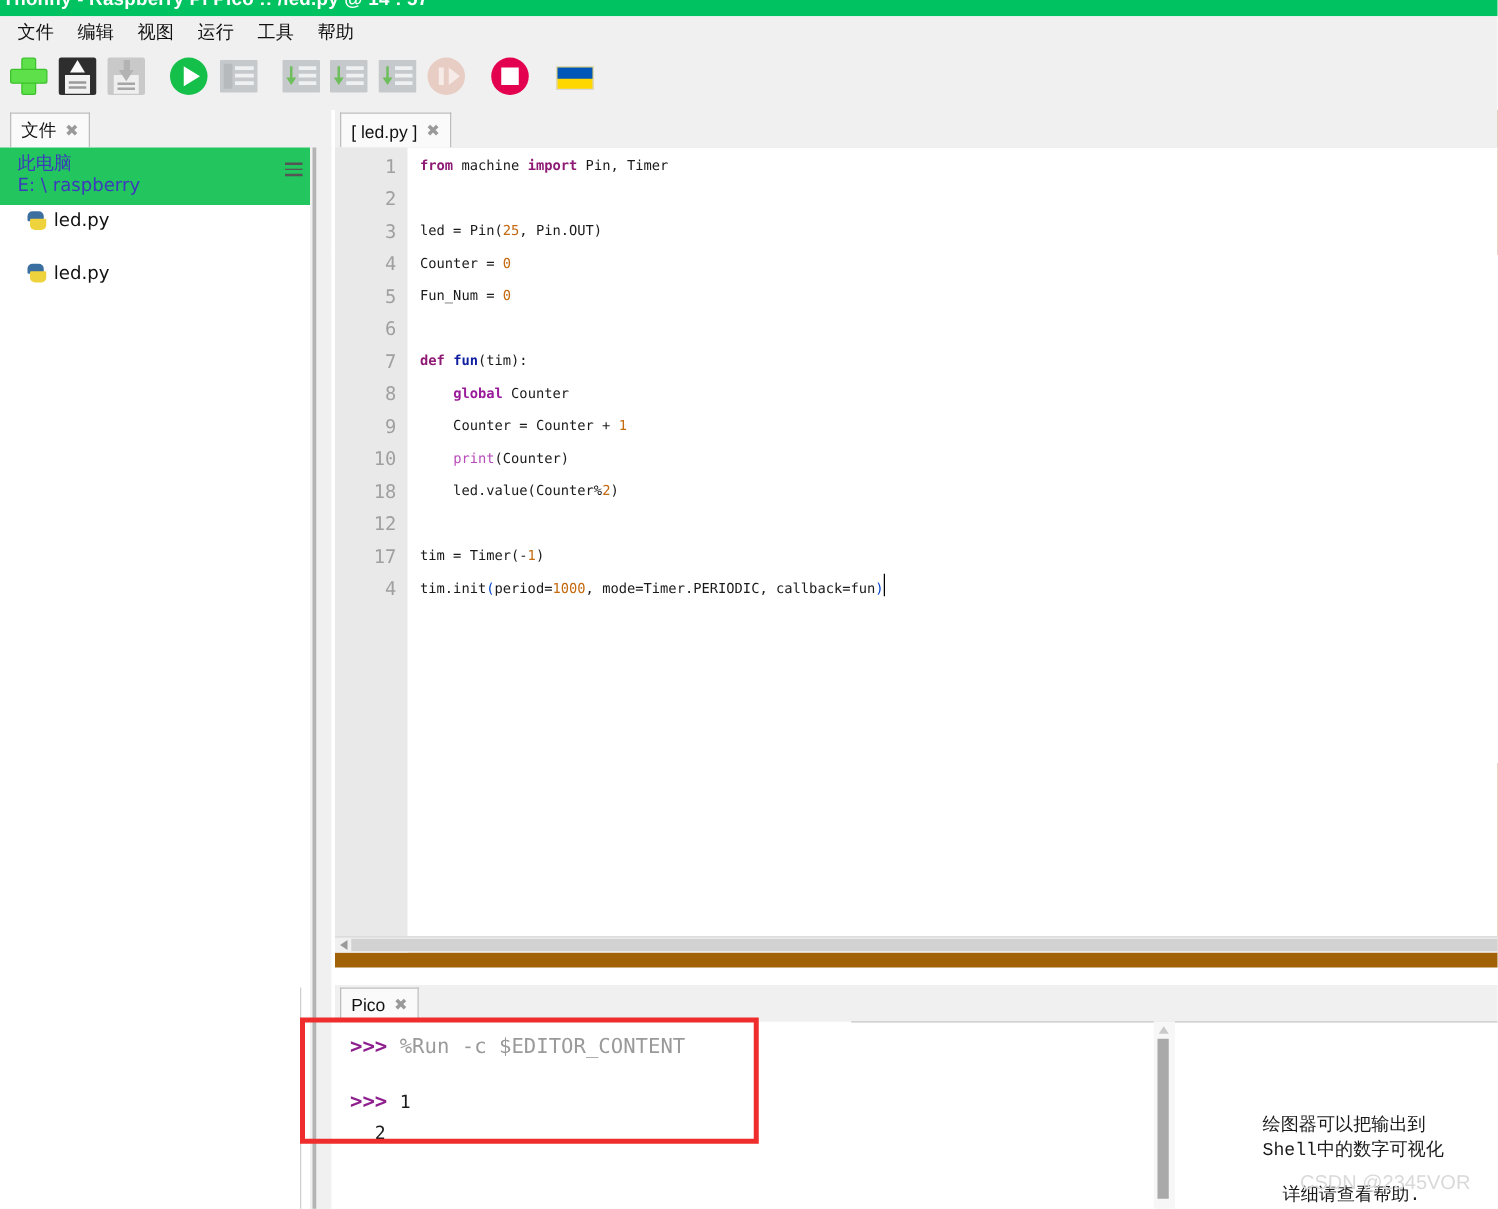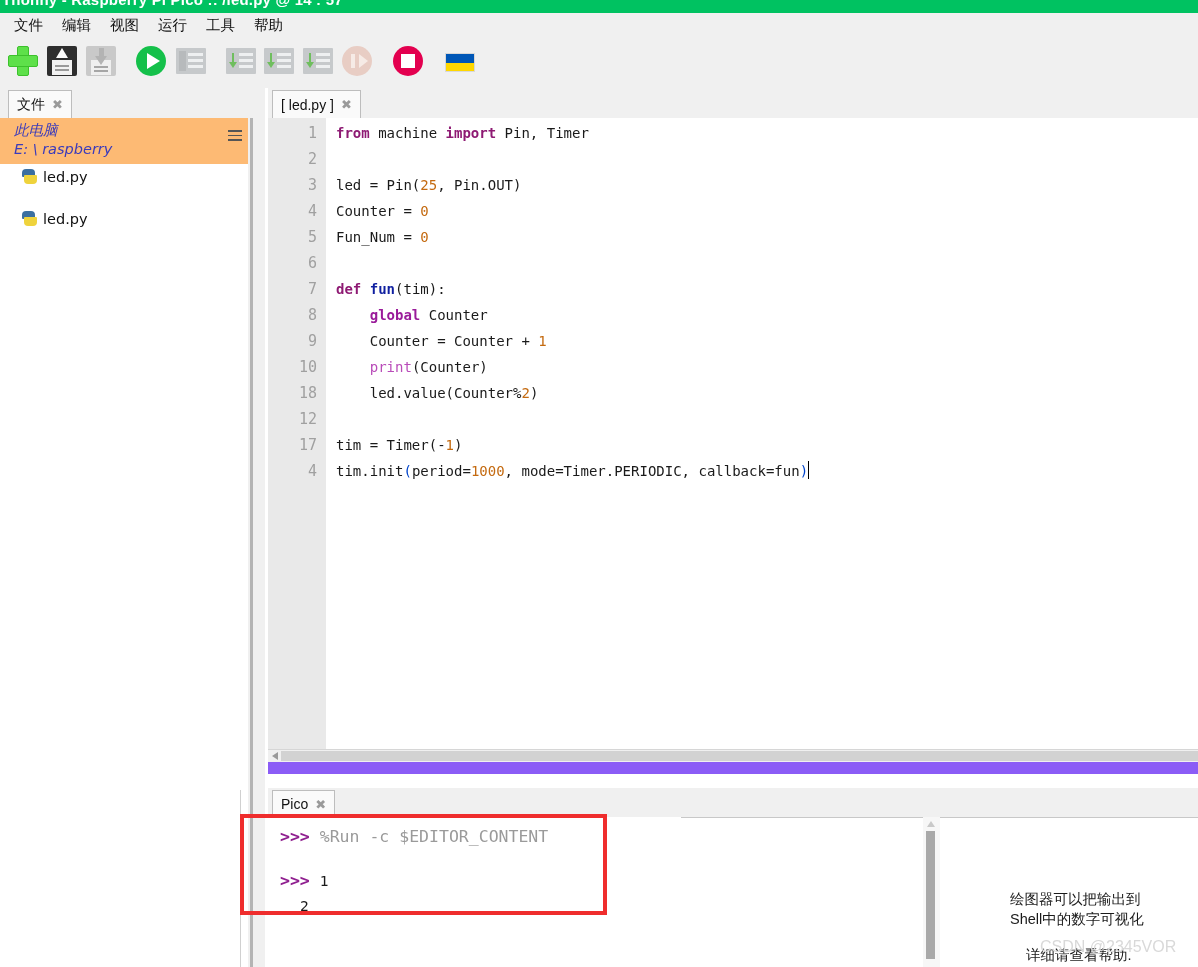--- a/index.html
+++ b/index.html
@@ -88,21 +88,21 @@
   
   #leftpanel{position:absolute;left:0;top:88px;width:265px;height:879px;background:#ffffff;}
   #left-tabstrip{position:absolute;left:0;top:0;width:265px;height:30px;background:#f0f0f0;
     border-bottom:1px solid #c8c8c8;}
   .tabbtn{position:absolute;top:2px;height:28px;background:#fafafa;
     border:1px solid #bdbdbd;border-bottom:none;box-sizing:border-box;
     display:flex;align-items:center;padding:0 8px;font-size:14px;color:#111;}
   .tabbtn .cx{margin-left:7px;color:#9a9a9a;font-size:13px;}
   .files-body{position:absolute;left:0;top:30px;width:265px;height:849px;background:#fff;}
   .fsection{position:absolute;left:0;width:248px;background:#fff;}
-  .fhdr{position:relative;height:46px;background:#fdba74;font-style:italic;}
+  .fhdr{position:relative;height:46px;background:#22c55e;}
   .fhdr .title{position:absolute;left:14px;top:3px;color:#3b3bbb;font-size:14.5px;
     font-family:"DejaVu Sans","Liberation Sans",sans-serif;}
   .fhdr .sub{position:absolute;left:14px;top:23px;color:#3b3bbb;font-size:14.5px;
     font-family:"DejaVu Sans","Liberation Sans",sans-serif;}
   .fhdr .burger{position:absolute;right:6px;top:12px;width:14px;height:11px;}
   .fhdr .burger i{display:block;height:1.6px;background:#555;margin-bottom:3px;}
   .fhdr.single .title{top:12px;}
   .frow{position:relative;height:25px;display:flex;align-items:center;padding-left:22px;background:#fff;}
   .pyicon{position:relative;width:15px;height:15px;margin-right:6px;flex:none;}
   .pyicon .s1{position:absolute;left:0;top:0;width:13px;height:8px;background:#3b6fa0;border-radius:4px 4px 1px 1px;}
@@ -111,28 +111,28 @@
   .vsb{position:absolute;right:0;width:15px;background:#f4f4f4;border-left:1px solid #dcdcdc;}
   .vsb .arrow{position:absolute;left:3px;width:0;height:0;border-left:4.5px solid transparent;border-right:4.5px solid transparent;}
   .vsb .up{top:4px;border-bottom:6px solid #2b2b2b;}
   .vsb .dn{bottom:4px;border-top:6px solid #2b2b2b;}
   .vsb .thumb{position:absolute;left:2px;width:11px;background:#a6a6a6;border-radius:1px;}
   .vsb.light .up{border-bottom-color:#bdbdbd;}
   
   .vsplit{position:absolute;background:#f0f0f0;}
   .vsplit .bar{position:absolute;left:2px;top:0;bottom:0;width:3px;background:#b4b4b4;}
   
-  #editor{position:absolute;left:268px;top:88px;width:930px;height:686px;background:#8b5cf6;}
+  #editor{position:absolute;left:268px;top:88px;width:930px;height:686px;background:#a16207;}
   #ed-tabstrip{position:absolute;left:0;top:0;width:930px;height:30px;background:#f0f0f0;border-bottom:1px solid #c8c8c8;}
   #code-area{position:absolute;left:0;top:30px;width:930px;height:644px;background:#fff;}
   #gutter{position:absolute;left:0;top:0;width:58px;height:644px;background:#e9e9e9;}
   #gutter div{position:absolute;right:9px;color:#a0a0a0;font-size:15px;
     font-family:"DejaVu Sans Mono","Liberation Mono",monospace;}
   #codelines{position:absolute;left:62px;top:0;right:0;height:644px;
-    font-family:"DejaVu Sans Mono","Liberation Mono",monospace;font-size:14px;
+    font-family:"DejaVu Sans Mono","Liberation Mono",monospace;font-size:11px;
     white-space:pre;color:#1a1a1a;line-height:26px;}
   #codelines .ln{position:absolute;left:6px;white-space:pre;}
   .kw{color:#8e1a73;font-weight:bold;}
   .kw2{color:#9a1b9a;font-weight:bold;}
   .fn{color:#0f1fa0;font-weight:bold;}
   .bi{color:#b94cb9;}
   .num{color:#c46a10;}
   .par{color:#0044cc;}
   .caret{display:inline-block;width:1px;height:18px;background:#000;vertical-align:-3px;}
   #ed-hsb{position:absolute;left:0;bottom:0;width:930px;height:12px;background:#f0f0f0;border-top:1px solid #d6d6d6;}
@@ -147,21 +147,21 @@
   .prompt{color:#8f1f8f;font-weight:bold;}
   .cmd{color:#9a9a9a;}
   .outv{color:#1a1a1a;font-size:14.5px;}
   #sh-vsb{position:absolute;left:655px;top:29px;width:17px;height:150px;background:#f7f7f7;}
   #sh-vsb .up{position:absolute;left:4px;top:4px;width:0;height:0;border-left:4.5px solid transparent;border-right:4.5px solid transparent;border-bottom:6px solid #c9c9c9;}
   #sh-vsb .thumb{position:absolute;left:3px;top:14px;width:9px;height:128px;background:#a9a9a9;}
   
   #redbox{position:absolute;left:240px;top:814px;width:367px;height:101px;
     border:4px solid #ef2d2d;box-sizing:border-box;}
   
-  .note{position:absolute;font-family:Liberation Sans, sans-serif;
+  .note{position:absolute;font-family:Liberation Mono, monospace;
     font-size:14.5px;color:#1a1a1a;white-space:nowrap;}
   #wm{position:absolute;left:1040px;top:938px;font-size:16px;color:#d9d9d9;
     font-family:"Liberation Sans",sans-serif;white-space:nowrap;}
   
   #leftbottom{position:absolute;left:0;top:790px;width:240px;height:177px;background:#fff;border-right:1px solid #d0d0d0;}
 </style>
 </head>
 <body>
 
 <div id="titlebar">

